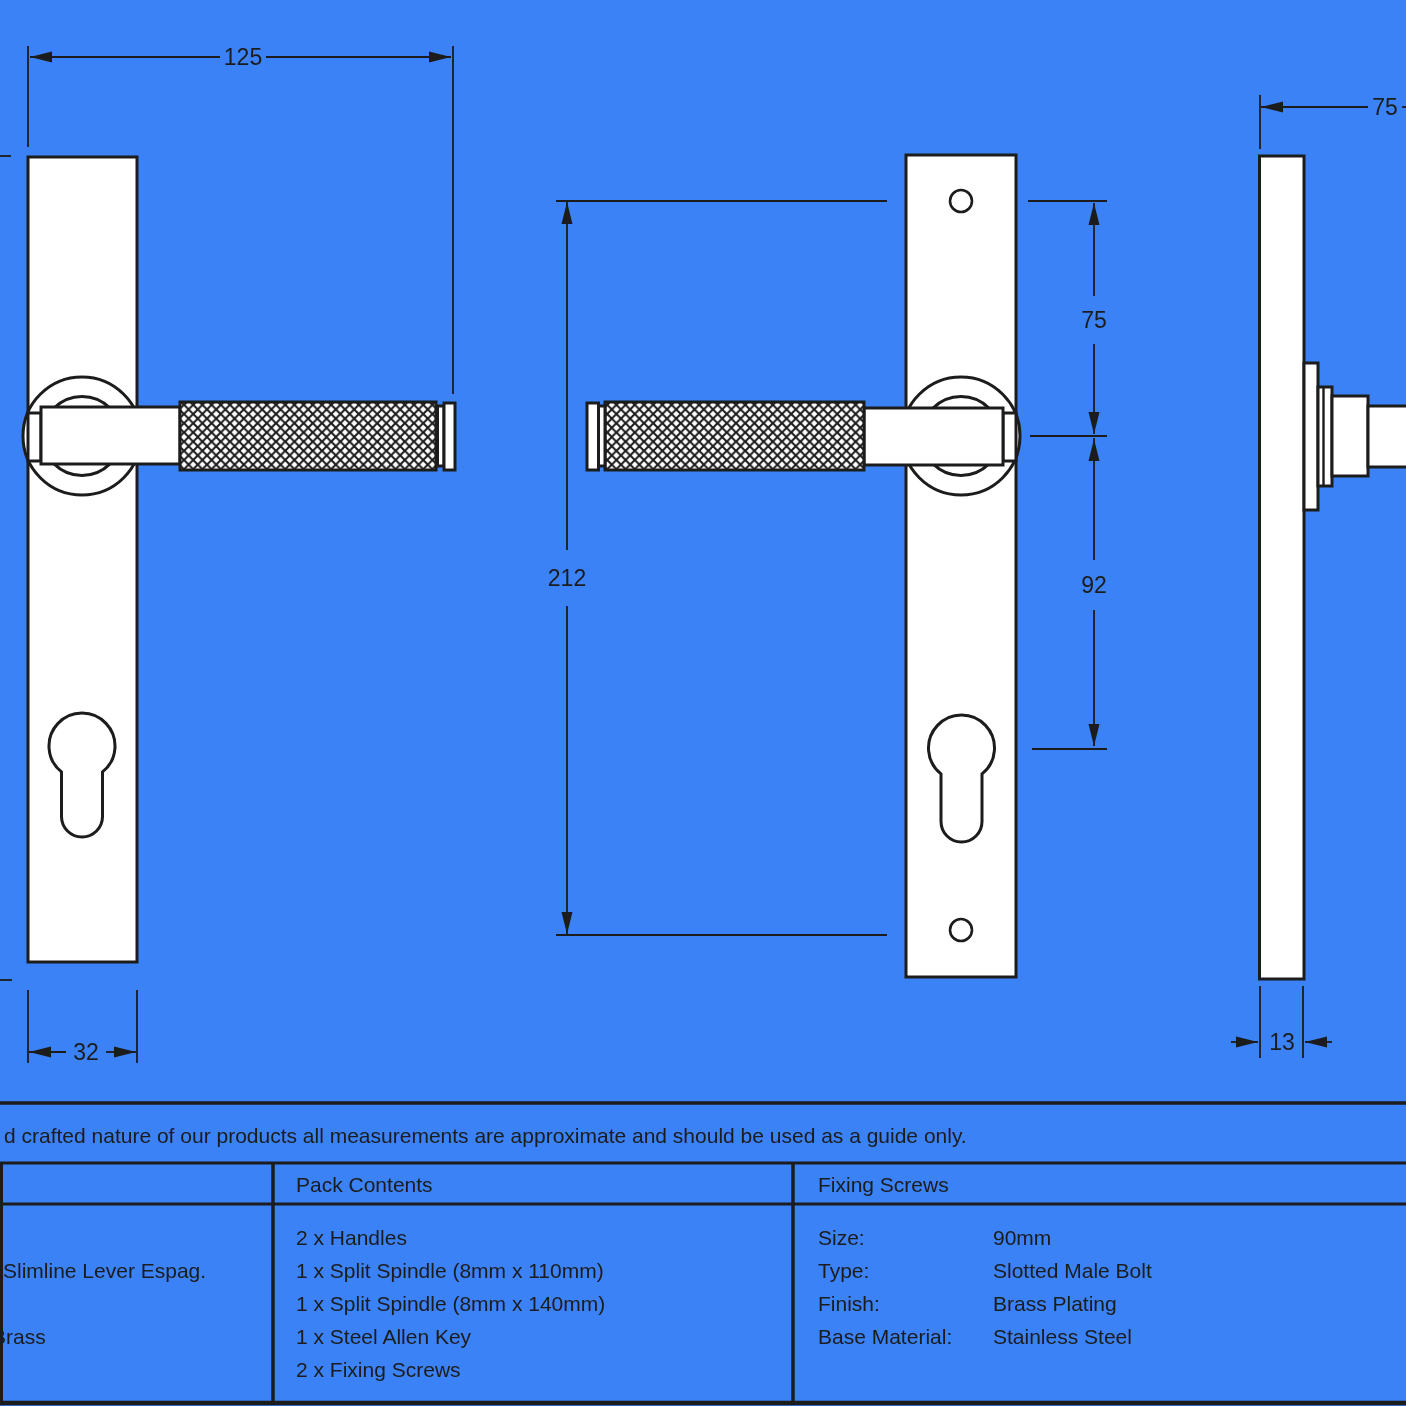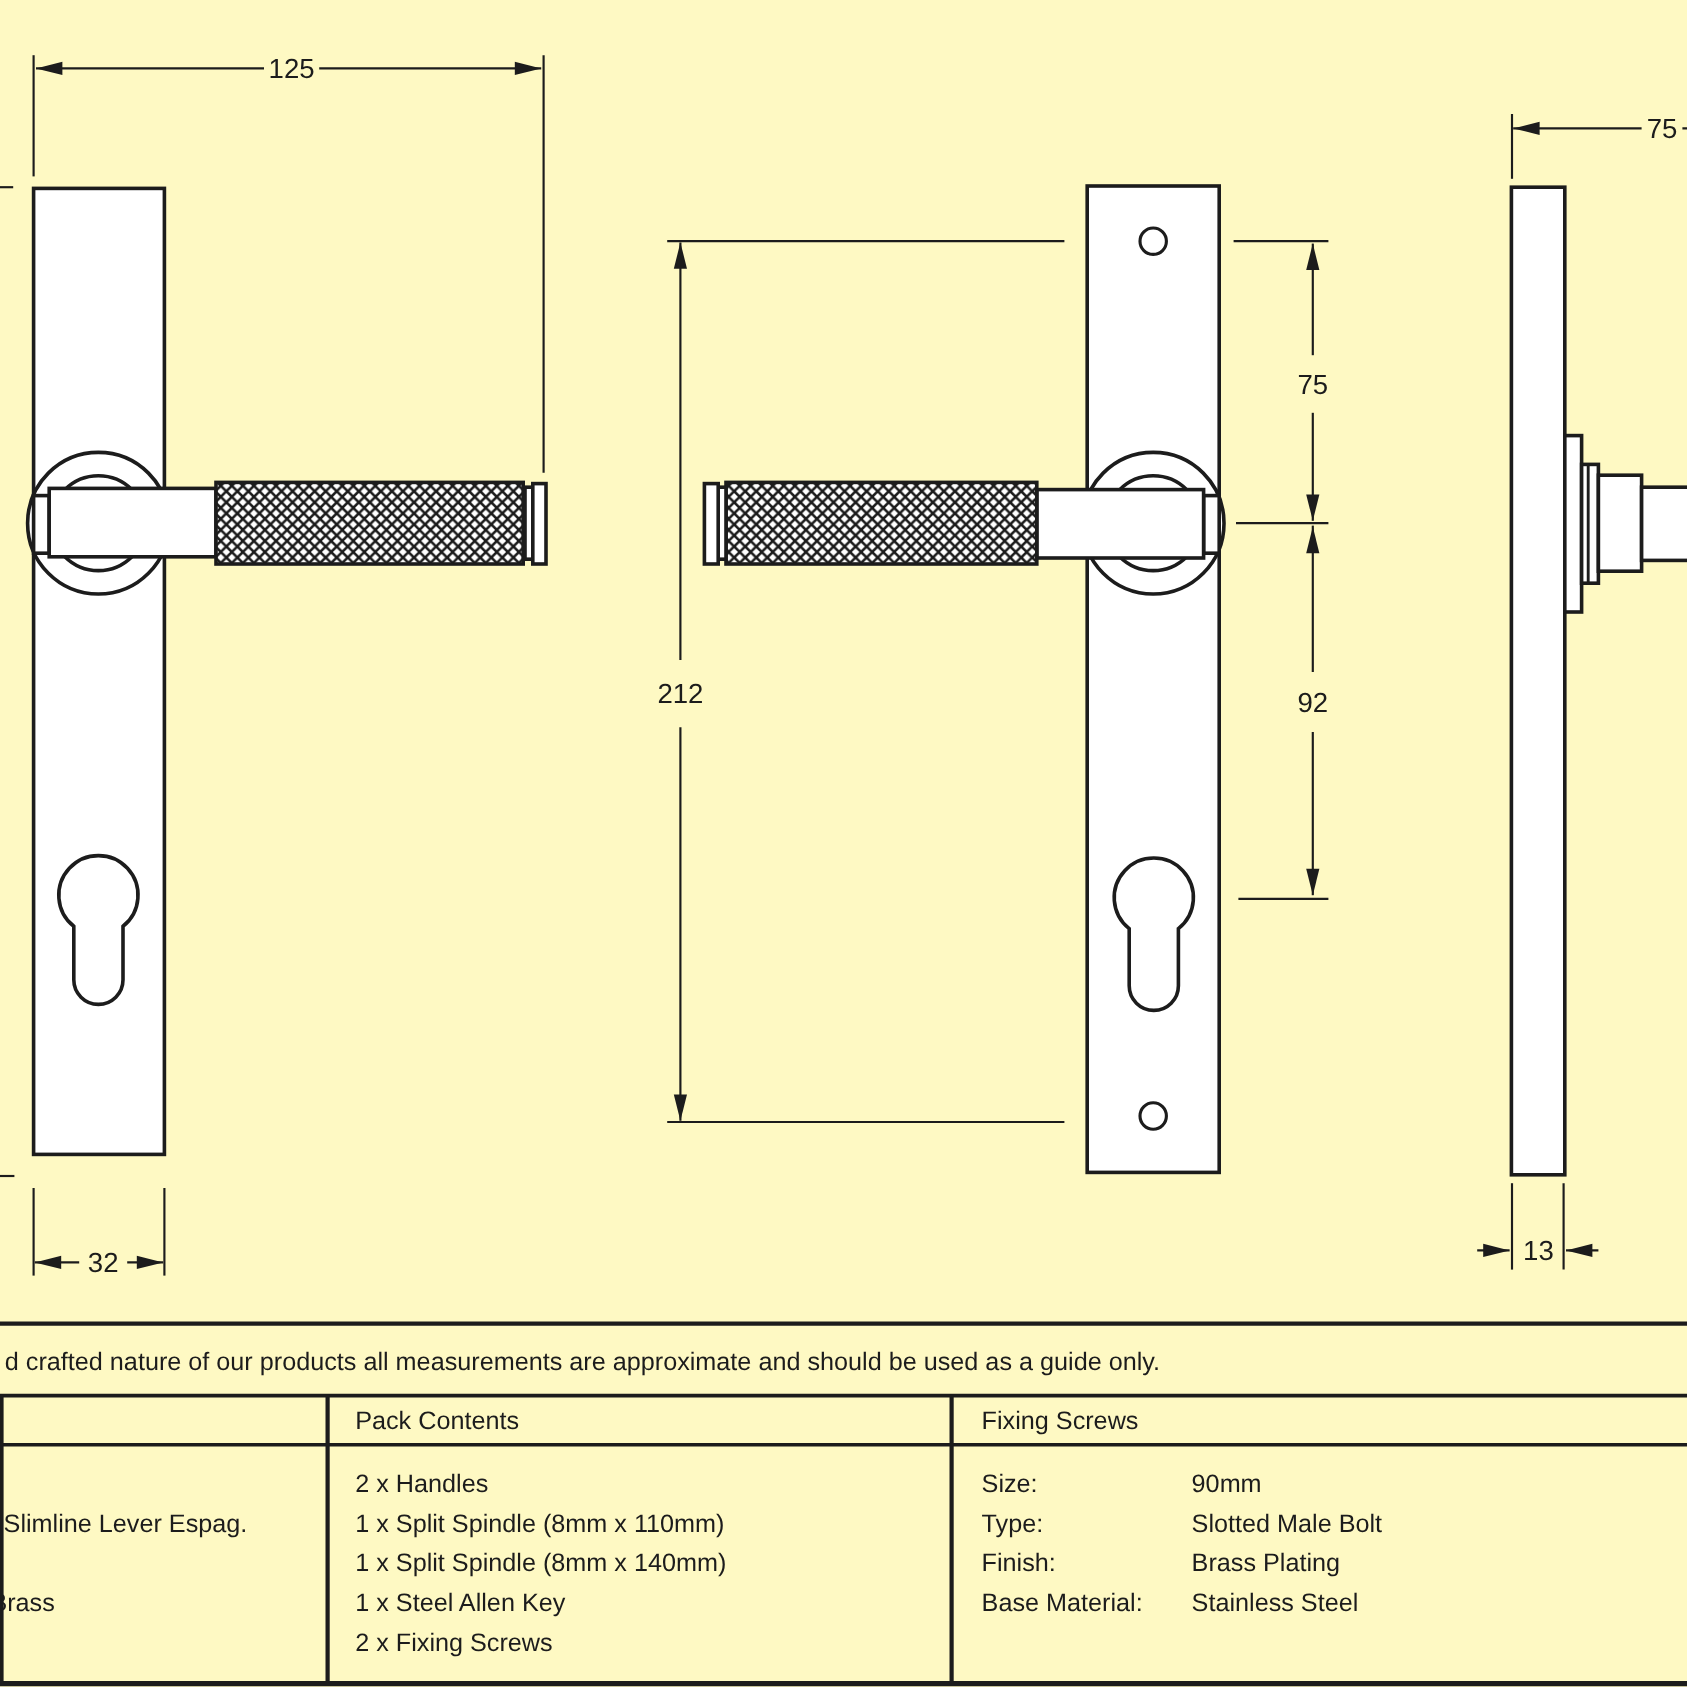--- a/index.html
+++ b/index.html
@@ -1,16 +1,16 @@
 <!DOCTYPE html>
 <html><head>
 <meta charset="utf-8">
 <style>
   html,body{margin:0;padding:0;background:#ffffff;}
-  .stage{position:relative;width:1406px;height:1406px;background:#fef9c3;overflow:hidden;
+  .stage{position:relative;width:1406px;height:1406px;background:#3b82f6;overflow:hidden;
          font-family:"Liberation Sans",sans-serif;}
   svg{display:block;}
   text{font-family:"Liberation Sans",sans-serif;fill:#1c1c1c;}
   .dim-text{font-size:23px;}
   .tbl-text{font-size:21px;}
 </style>
 </head>
 <body>
 
 <div class="stage">

